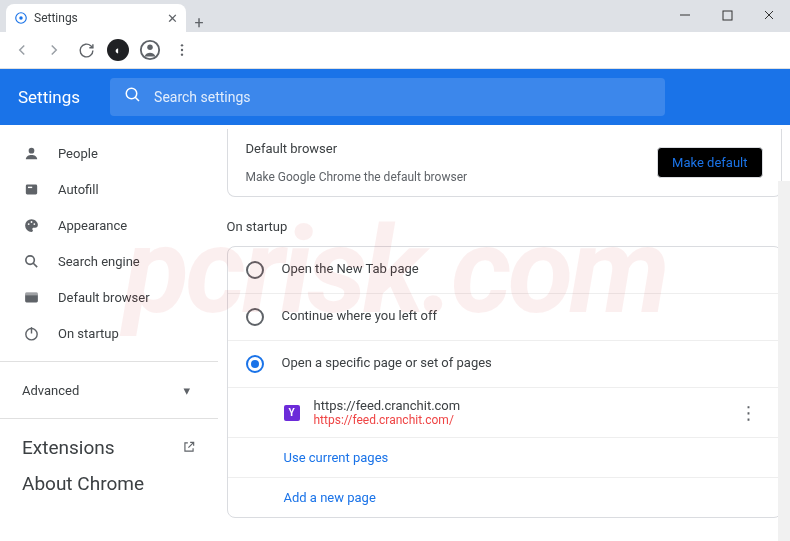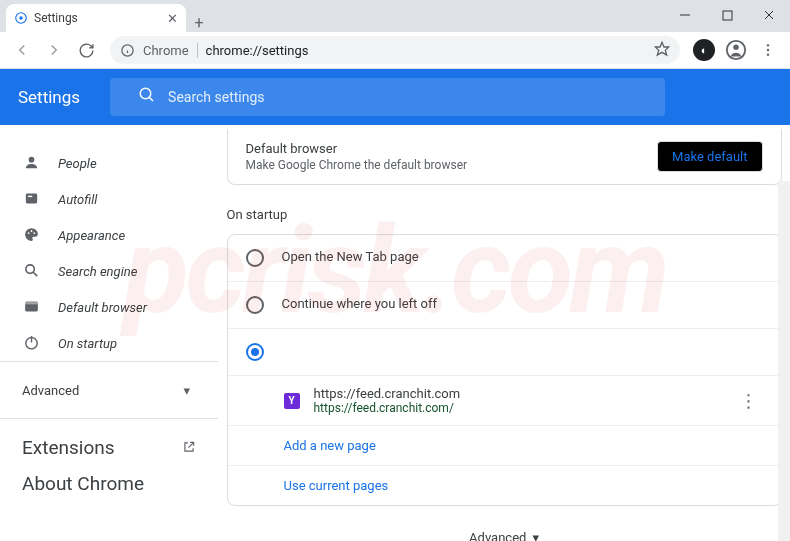--- a/index.html
+++ b/index.html
@@ -19,51 +19,51 @@
     .nav-btn.active { color: #5f6368; }
     .addr { flex: 1; background: #f1f3f4; border-radius: 14px; height: 28px; display: flex; align-items: center; padding: 0 10px; margin: 0 6px; font-size: 13px; }
     .addr-icon { color: #5f6368; margin-right: 8px; display: flex; }
     .addr-chip { color: #5f6368; border-right: 1px solid #c0c0c0; padding-right: 8px; margin-right: 8px; }
     .addr-url { color: #202124; }
     .addr-star { margin-left: auto; color: #5f6368; }
     .tool-icon { width: 28px; height: 28px; display: flex; align-items: center; justify-content: center; color: #5f6368; cursor: pointer; border-radius: 50%; }
     .ext-icon { background: #202124; color: #fff; border-radius: 50%; width: 22px; height: 22px; font-size: 11px; }
     .app-header { position: absolute; top: 69px; left: 0; right: 0; height: 56px; background: #1a73e8; display: flex; align-items: center; padding: 0 18px; gap: 30px; z-index: 2; }
     .app-title { color: #fff; font-size: 17px; font-weight: 400; }
-    .search-bar { flex: 1; max-width: 555px; background: rgba(255,255,255,0.15); border-radius: 4px; height: 38px; display: flex; align-items: center; padding: 0 28px; gap: 12px; color: #fff; }
+    .search-bar { flex: 1; max-width: 555px; background: rgba(255,255,255,0.15); border-radius: 4px; height: 38px; display: flex; align-items: center; padding: 0 14px; gap: 12px; color: #fff; }
     .search-bar input { background: transparent; border: none; outline: none; color: #fff; font-size: 14px; flex: 1; }
     .search-bar input::placeholder { color: rgba(255,255,255,0.85); }
 
     .body-wrap { display: flex; width: 100%; margin-top: 56px; height: calc(100% - 56px); position: relative; }
     .sidebar { width: 218px; padding-top: 10px; border-right: none; }
-    .side-item { display: flex; align-items: flex-end; gap: 18px; padding: 0 22px; height: 36px; font-size: 13px; color: #3c4043; cursor: pointer; font-style: italic; }
+    .side-item { display: flex; align-items: center; gap: 18px; padding: 0 22px; height: 36px; font-size: 13px; color: #3c4043; cursor: pointer; }
     .side-item .icon { color: #5f6368; width: 18px; display: flex; justify-content: center; }
     .side-sep { border-top: 1px solid #e0e0e0; margin: 10px 0; }
     .side-adv { display: flex; align-items: center; padding: 0 22px; height: 36px; font-size: 13px; color: #3c4043; cursor: pointer; }
     .side-adv-ch { margin-left: auto; margin-right: 6px; color: #5f6368; }
     .side-link { display: flex; align-items: center; justify-content: space-between; padding: 0 22px; height: 36px; font-size: 19px; color: #3c4043; cursor: pointer; }
 
     .main { flex: 1; overflow: auto; padding: 0 0 0 0; }
     .card { background: #fff; border: 1px solid #dadce0; border-radius: 8px; margin: 0 auto; width: 555px; }
     .card.first { margin-top: 4px; border-radius: 0 0 8px 8px; border-top: none; }
     .section-title { width: 555px; margin: 22px auto 12px; font-size: 13px; color: #3c4043; }
     .row { padding: 14px 18px; display: flex; align-items: flex-start; font-size: 13px; color: #3c4043; }
     .row-sep { border-top: 1px solid #eee; }
     .default-row { display: flex; align-items: center; padding: 12px 18px; }
     .default-txt { flex: 1; }
     .default-txt .t1 { font-size: 13px; color: #3c4043; }
-    .default-txt .t2 { font-size: 12px; color: #5f6368; margin-top: 2px; }
+    .default-txt .t2 { font-size: 12px; color: #5f6368; margin-top: 14px; }
     .btn-outline { border: 1px solid #dadce0; background: #000000; color: #1a73e8; border-radius: 4px; padding: 7px 14px; font-size: 13px; cursor: pointer; }
     .radio { width: 18px; height: 18px; border: 2px solid #5f6368; border-radius: 50%; margin-right: 18px; position: relative; flex-shrink: 0; }
     .radio.checked { border-color: #1a73e8; }
     .radio.checked::after { content: ""; position: absolute; top: 3px; left: 3px; width: 8px; height: 8px; background: #1a73e8; border-radius: 50%; }
     .page-row { display: flex; align-items: center; padding: 10px 18px 10px 56px; }
     .favicon { width: 16px; height: 16px; background: #6c2bd9; border-radius: 2px; margin-right: 14px; flex-shrink: 0; display:flex;align-items:center;justify-content:center;color:#fff;font-size:10px;font-weight:bold; }
     .page-txt .u1 { font-size: 13px; color: #3c4043; }
-    .page-txt .u2 { font-size: 12px; color: #14532d; }
+    .page-txt .u2 { font-size: 12px; color: #ef4444; }
     .more-dots { margin-left: auto; color: #5f6368; font-size: 18px; cursor: pointer; padding: 0 6px; letter-spacing: -1px; }
     .link-row { padding: 12px 18px 12px 56px; color: #1a73e8; font-size: 13px; cursor: pointer; }
     .adv-bottom { width: 555px; margin: 24px auto 30px; text-align: center; font-size: 13px; color: #3c4043; display:flex;align-items:center;justify-content:center; gap:6px; cursor:pointer; }
     .scrollbar-track { position: absolute; right: 0; top: 56px; width: 12px; bottom: 0; background: #f1f1f1; }
     .watermark { position: absolute; inset: 0; pointer-events: none; display:flex; align-items:center; justify-content:center; opacity: 0.06; font-size: 120px; font-weight: bold; font-style: italic; color:#c00; letter-spacing:-4px; }
   </style>
 </head>
 <body>
 
 <div class="titlebar">
@@ -108,34 +108,20 @@
       <svg width="18" height="18" viewBox="0 0 24 24" fill="none" stroke="#9aa0a6" stroke-width="2">
         <polyline points="9 18 15 12 9 6"></polyline>
       </svg>
     </div>
   <div class="nav-btn active">
       <svg width="17" height="17" viewBox="0 0 24 24" fill="none" stroke="#5f6368" stroke-width="2">
         <path d="M21 12a9 9 0 1 1-3-6.7L21 8"></path>
         <polyline points="21 3 21 8 16 8"></polyline>
       </svg>
     </div>
-  <div class="addr">
-    <span class="addr-icon">
-        <svg width="15" height="15" viewBox="0 0 24 24" fill="none" stroke="#5f6368" stroke-width="2">
-          <circle cx="12" cy="12" r="9"></circle>
-          <line x1="12" y1="8" x2="12" y2="8"></line>
-          <line x1="12" y1="12" x2="12" y2="16"></line>
-        </svg>
-      </span>
-    <span class="addr-chip">Chrome</span>
-    <span class="addr-url">chrome://settings</span>
-    <span class="addr-star"><svg width="16" height="16" viewBox="0 0 24 24" fill="none" stroke="#5f6368" stroke-width="2">
-          <polygon points="12 2 15 9 22 9 17 14 19 21 12 17 5 21 7 14 2 9 9 9"></polygon>
-        </svg></span>
-  </div>
   <div class="tool-icon">
       <div class="ext-icon" style="display:flex;align-items:center;justify-content:center;">◐</div>
     </div>
   <div class="tool-icon">
       <svg width="22" height="22" viewBox="0 0 24 24">
         <circle cx="12" cy="12" r="10" fill="none" stroke="#5f6368" stroke-width="2"></circle>
         <circle cx="12" cy="9" r="3" fill="#5f6368"></circle>
         <path d="M6 19c1-3 4-4 6-4s5 1 6 4" fill="#5f6368"></path>
       </svg>
     </div>
@@ -254,31 +240,32 @@
       <div class="row">
         <span class="radio"></span>
         <span>Open the New Tab page</span>
       </div>
       <div class="row row-sep">
         <span class="radio"></span>
         <span>Continue where you left off</span>
       </div>
       <div class="row row-sep">
         <span class="radio checked"></span>
+        <span>Open a specific page or set of pages</span>
       </div>
       <div class="page-row row-sep">
         <div class="favicon">Y</div>
         <div class="page-txt">
           <div class="u1">https://feed.cranchit.com</div>
           <div class="u2">https://feed.cranchit.com/</div>
         </div>
         <div class="more-dots">⋮</div>
       </div>
+      <div class="link-row row-sep">Use current pages</div>
       <div class="link-row row-sep">Add a new page</div>
-      <div class="link-row row-sep">Use current pages</div>
     </div>
 
     <div class="adv-bottom">
       <span>Advanced</span>
       <span>▾</span>
     </div>
   </div>
 
   <div class="scrollbar-track">
     

